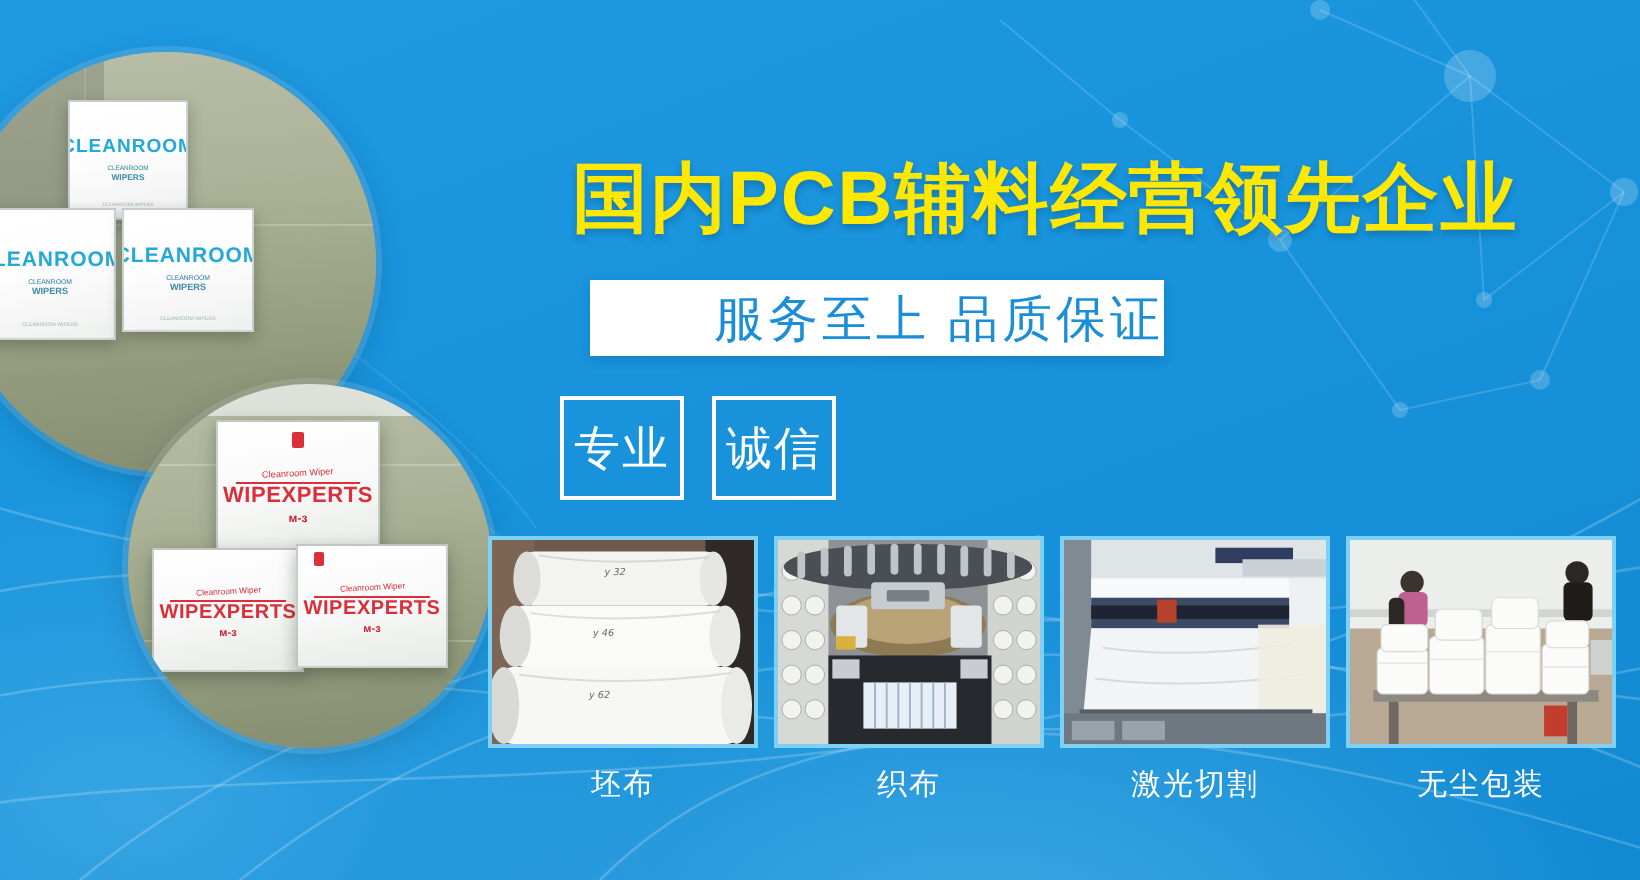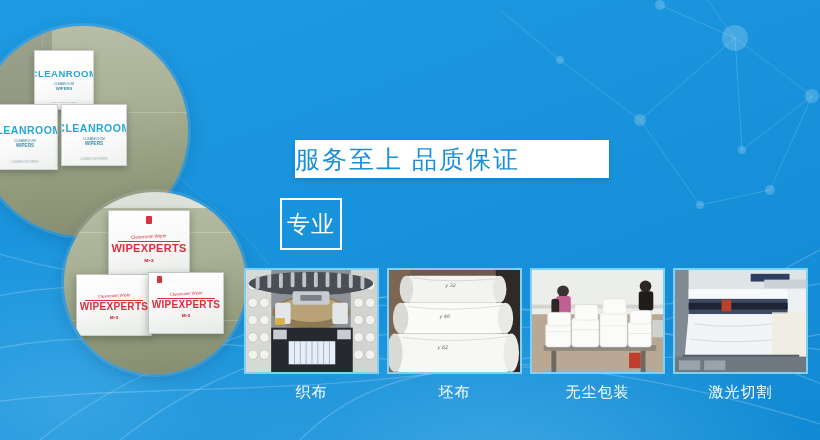--- a/index.html
+++ b/index.html
@@ -83,24 +83,25 @@
     position:absolute; left:286px; top:74px;
     font-size:38px; font-weight:bold;
     color:#ffe800;
     letter-spacing:1px;
     white-space:nowrap;
     text-shadow:0 2px 3px rgba(0,55,95,.30);
   }
 
   #subtitle-bar {
     position:absolute; left:295px; top:140px;
-    width:314px; height:38px;
+    width:287px; height:38px;
     background:#ffffff;
-    display:flex; align-items:center; justify-content:flex-start;
+    display:flex; align-items:center; justify-content:flex-end;
     box-shadow:0 2px 5px rgba(0,50,90,.18);
+    padding-left:24px;
   }
   #subtitle-text {
     color:#1a8fd8; font-size:25px; letter-spacing:2px; white-space:nowrap;
   }
 
   #tag-row {
     position:absolute; left:280px; top:198px;
     display:flex; gap:14px;
   }
   .tag {
@@ -223,30 +224,66 @@
 
     <div class="block" style="left:84px;top:80px;width:76px;height:62px;">
       <div class="block-dot" style="top:3px;left:8px;width:5px;height:7px;"></div>
       <div class="block-script" style="font-size:4.2px;margin-top:5px;">Cleanroom Wiper</div>
       <div class="block-rule"></div>
       <div class="block-brand" style="font-size:10px;">WIPEXPERTS</div>
       <div class="block-logo" style="font-size:5.5px;margin-top:3px;">м-з</div>
     </div>
   </div>
 
+  <div id="headline">国内PCB辅料经营领先企业</div>
 
   <div id="subtitle-bar">
     <span id="subtitle-text">服务至上 品质保证</span>
   </div>
 
   <div id="tag-row">
     <div class="tag">专业</div>
+    <div class="tag">诚信</div>
   </div>
 
   <div id="photo-strip">
+
+    <div class="photo-cell">
+      <div class="photo-frame">
+        <svg viewBox="0 0 135 106" preserveAspectRatio="none" style="width:100%;height:100%;display:block;">
+          <rect width="135" height="106" fill="#6d5a4c"></rect>
+          <rect x="0" y="0" width="22" height="106" fill="#7d6553"></rect>
+          <rect x="110" y="0" width="25" height="106" fill="#2f2a27"></rect>
+          <g>
+            <rect x="16" y="6" width="100" height="28" rx="6" fill="#f3f3f1"></rect>
+            <ellipse cx="18" cy="20" rx="7" ry="14" fill="#dcdcd8"></ellipse>
+            <ellipse cx="114" cy="20" rx="7" ry="14" fill="#e6e6e2"></ellipse>
+            <path d="M24 8 Q60 14 112 9" stroke="#d6d6d2" stroke-width="1" fill="none"></path>
+          </g>
+          <g>
+            <rect x="10" y="34" width="112" height="32" rx="7" fill="#fafaf8"></rect>
+            <ellipse cx="12" cy="50" rx="8" ry="16" fill="#dadad6"></ellipse>
+            <ellipse cx="120" cy="50" rx="8" ry="16" fill="#e9e9e5"></ellipse>
+            <path d="M20 38 Q64 44 118 37" stroke="#dcdcd8" stroke-width="1" fill="none"></path>
+          </g>
+          <g>
+            <rect x="4" y="66" width="124" height="40" rx="7" fill="#f7f7f5"></rect>
+            <ellipse cx="6" cy="86" rx="8" ry="20" fill="#d9d9d5"></ellipse>
+            <ellipse cx="126" cy="86" rx="8" ry="20" fill="#eaeae6"></ellipse>
+            <path d="M14 70 Q68 77 124 69" stroke="#dbdbd7" stroke-width="1" fill="none"></path>
+          </g>
+          <g fill="#6b6a66" font-family="DejaVu Sans" font-size="5" font-style="italic">
+            <text x="58" y="18">y 32</text>
+            <text x="52" y="50">y 46</text>
+            <text x="50" y="82">y 62</text>
+          </g>
+        </svg>
+      </div>
+      <div class="photo-caption">坯布</div>
+    </div>
 
     <div class="photo-cell">
       <div class="photo-frame">
         <svg viewBox="0 0 135 106" preserveAspectRatio="none" style="width:100%;height:100%;display:block;">
           <rect width="135" height="106" fill="#8e9296"></rect>
           <rect x="0" y="0" width="26" height="106" fill="#d7d9d4"></rect>
           <rect x="108" y="0" width="27" height="106" fill="#d2d4cf"></rect>
           <g fill="#f2f2ee" stroke="#a9aca6" stroke-width=".5">
             <circle cx="7" cy="16" r="5"></circle>
               <circle cx="19" cy="16" r="5"></circle>
@@ -303,96 +340,20 @@
           <rect x="94" y="62" width="14" height="10" fill="#c9cdd1"></rect>
           <rect x="30" y="50" width="10" height="7" fill="#d8b23c"></rect>
         </svg>
       </div>
       <div class="photo-caption">织布</div>
     </div>
 
     <div class="photo-cell">
       <div class="photo-frame">
         <svg viewBox="0 0 135 106" preserveAspectRatio="none" style="width:100%;height:100%;display:block;">
-          <rect width="135" height="106" fill="#6d5a4c"></rect>
-          <rect x="0" y="0" width="22" height="106" fill="#7d6553"></rect>
-          <rect x="110" y="0" width="25" height="106" fill="#2f2a27"></rect>
-          <g>
-            <rect x="16" y="6" width="100" height="28" rx="6" fill="#f3f3f1"></rect>
-            <ellipse cx="18" cy="20" rx="7" ry="14" fill="#dcdcd8"></ellipse>
-            <ellipse cx="114" cy="20" rx="7" ry="14" fill="#e6e6e2"></ellipse>
-            <path d="M24 8 Q60 14 112 9" stroke="#d6d6d2" stroke-width="1" fill="none"></path>
-          </g>
-          <g>
-            <rect x="10" y="34" width="112" height="32" rx="7" fill="#fafaf8"></rect>
-            <ellipse cx="12" cy="50" rx="8" ry="16" fill="#dadad6"></ellipse>
-            <ellipse cx="120" cy="50" rx="8" ry="16" fill="#e9e9e5"></ellipse>
-            <path d="M20 38 Q64 44 118 37" stroke="#dcdcd8" stroke-width="1" fill="none"></path>
-          </g>
-          <g>
-            <rect x="4" y="66" width="124" height="40" rx="7" fill="#f7f7f5"></rect>
-            <ellipse cx="6" cy="86" rx="8" ry="20" fill="#d9d9d5"></ellipse>
-            <ellipse cx="126" cy="86" rx="8" ry="20" fill="#eaeae6"></ellipse>
-            <path d="M14 70 Q68 77 124 69" stroke="#dbdbd7" stroke-width="1" fill="none"></path>
-          </g>
-          <g fill="#6b6a66" font-family="DejaVu Sans" font-size="5" font-style="italic">
-            <text x="58" y="18">y 32</text>
-            <text x="52" y="50">y 46</text>
-            <text x="50" y="82">y 62</text>
-          </g>
-        </svg>
-      </div>
-      <div class="photo-caption">坯布</div>
-    </div>
-
-    <div class="photo-cell">
-      <div class="photo-frame">
-        <svg viewBox="0 0 135 106" preserveAspectRatio="none" style="width:100%;height:100%;display:block;">
-          <rect width="135" height="106" fill="#e4e6e4"></rect>
-          <rect x="0" y="0" width="135" height="46" fill="#eceeec"></rect>
-          <rect x="0" y="46" width="135" height="60" fill="#b9a893"></rect>
-          <rect x="0" y="36" width="135" height="4" fill="#d2d4d0"></rect>
-
-          <circle cx="32" cy="22" r="6" fill="#3a3330"></circle>
-          <rect x="25" y="27" width="15" height="18" rx="3" fill="#c06090"></rect>
-          <rect x="20" y="30" width="8" height="18" rx="3" fill="#2b2724"></rect>
-
-          <circle cx="117" cy="17" r="6" fill="#2c2724"></circle>
-          <rect x="110" y="22" width="15" height="20" rx="3" fill="#1f1c1a"></rect>
-
-          <rect x="12" y="78" width="116" height="6" fill="#8d8880"></rect>
-          <rect x="20" y="84" width="5" height="22" fill="#6e6a63"></rect>
-          <rect x="112" y="84" width="5" height="22" fill="#6e6a63"></rect>
-
-          <g fill="#fbfbf9" stroke="#d9dbd7" stroke-width=".6">
-            <rect x="14" y="56" width="26" height="24" rx="3"></rect>
-            <rect x="16" y="44" width="24" height="14" rx="3"></rect>
-            <rect x="41" y="50" width="28" height="30" rx="3"></rect>
-            <rect x="44" y="36" width="24" height="16" rx="3"></rect>
-            <rect x="70" y="44" width="28" height="36" rx="3"></rect>
-            <rect x="73" y="30" width="24" height="16" rx="3"></rect>
-            <rect x="99" y="54" width="24" height="26" rx="3"></rect>
-            <rect x="101" y="42" width="22" height="14" rx="3"></rect>
-          </g>
-          <g stroke="#e3e5e1" stroke-width=".7">
-            <line x1="14" y1="64" x2="40" y2="64"></line>
-              <line x1="41" y1="62" x2="69" y2="62"></line>
-            <line x1="70" y1="58" x2="98" y2="58"></line>
-              <line x1="99" y1="66" x2="123" y2="66"></line>
-          </g>
-          <rect x="100" y="86" width="12" height="16" fill="#c33d2e"></rect>
-          <rect x="124" y="52" width="11" height="18" fill="#cfd2ce"></rect>
-        </svg>
-      </div>
-      <div class="photo-caption">无尘包装</div>
-    </div>
-
-    <div class="photo-cell">
-      <div class="photo-frame">
-        <svg viewBox="0 0 135 106" preserveAspectRatio="none" style="width:100%;height:100%;display:block;">
           <rect width="135" height="106" fill="#eef1f3"></rect>
           <rect x="0" y="0" width="135" height="20" fill="#dfe4e7"></rect>
           <rect x="78" y="4" width="40" height="8" fill="#2f3d5e"></rect>
           <rect x="92" y="10" width="43" height="9" fill="#c9d0d6"></rect>
           <rect x="0" y="0" width="14" height="106" fill="#7f8a93"></rect>
           <rect x="14" y="20" width="102" height="10" fill="#f7f9fa"></rect>
           <rect x="14" y="30" width="102" height="16" fill="#3c4a66"></rect>
           <rect x="14" y="34" width="102" height="7" fill="#1e2433"></rect>
           <rect x="48" y="31" width="10" height="12" fill="#b8422c"></rect>
           <rect x="14" y="46" width="108" height="44" fill="#e9eced"></rect>
@@ -402,14 +363,56 @@
           <rect x="100" y="44" width="35" height="52" fill="#f0ece0" opacity=".9"></rect>
           <rect x="8" y="88" width="120" height="8" fill="#555e66"></rect>
           <rect x="0" y="90" width="135" height="16" fill="#6f7880"></rect>
           <rect x="4" y="94" width="22" height="10" fill="#9aa3ab"></rect>
           <rect x="30" y="94" width="22" height="10" fill="#9aa3ab"></rect>
         </svg>
       </div>
       <div class="photo-caption">激光切割</div>
     </div>
 
+    <div class="photo-cell">
+      <div class="photo-frame">
+        <svg viewBox="0 0 135 106" preserveAspectRatio="none" style="width:100%;height:100%;display:block;">
+          <rect width="135" height="106" fill="#e4e6e4"></rect>
+          <rect x="0" y="0" width="135" height="46" fill="#eceeec"></rect>
+          <rect x="0" y="46" width="135" height="60" fill="#b9a893"></rect>
+          <rect x="0" y="36" width="135" height="4" fill="#d2d4d0"></rect>
+
+          <circle cx="32" cy="22" r="6" fill="#3a3330"></circle>
+          <rect x="25" y="27" width="15" height="18" rx="3" fill="#c06090"></rect>
+          <rect x="20" y="30" width="8" height="18" rx="3" fill="#2b2724"></rect>
+
+          <circle cx="117" cy="17" r="6" fill="#2c2724"></circle>
+          <rect x="110" y="22" width="15" height="20" rx="3" fill="#1f1c1a"></rect>
+
+          <rect x="12" y="78" width="116" height="6" fill="#8d8880"></rect>
+          <rect x="20" y="84" width="5" height="22" fill="#6e6a63"></rect>
+          <rect x="112" y="84" width="5" height="22" fill="#6e6a63"></rect>
+
+          <g fill="#fbfbf9" stroke="#d9dbd7" stroke-width=".6">
+            <rect x="14" y="56" width="26" height="24" rx="3"></rect>
+            <rect x="16" y="44" width="24" height="14" rx="3"></rect>
+            <rect x="41" y="50" width="28" height="30" rx="3"></rect>
+            <rect x="44" y="36" width="24" height="16" rx="3"></rect>
+            <rect x="70" y="44" width="28" height="36" rx="3"></rect>
+            <rect x="73" y="30" width="24" height="16" rx="3"></rect>
+            <rect x="99" y="54" width="24" height="26" rx="3"></rect>
+            <rect x="101" y="42" width="22" height="14" rx="3"></rect>
+          </g>
+          <g stroke="#e3e5e1" stroke-width=".7">
+            <line x1="14" y1="64" x2="40" y2="64"></line>
+              <line x1="41" y1="62" x2="69" y2="62"></line>
+            <line x1="70" y1="58" x2="98" y2="58"></line>
+              <line x1="99" y1="66" x2="123" y2="66"></line>
+          </g>
+          <rect x="100" y="86" width="12" height="16" fill="#c33d2e"></rect>
+          <rect x="124" y="52" width="11" height="18" fill="#cfd2ce"></rect>
+        </svg>
+      </div>
+      <div class="photo-caption">无尘包装</div>
+    </div>
+
   </div>
 </div>
 
 </body></html>

